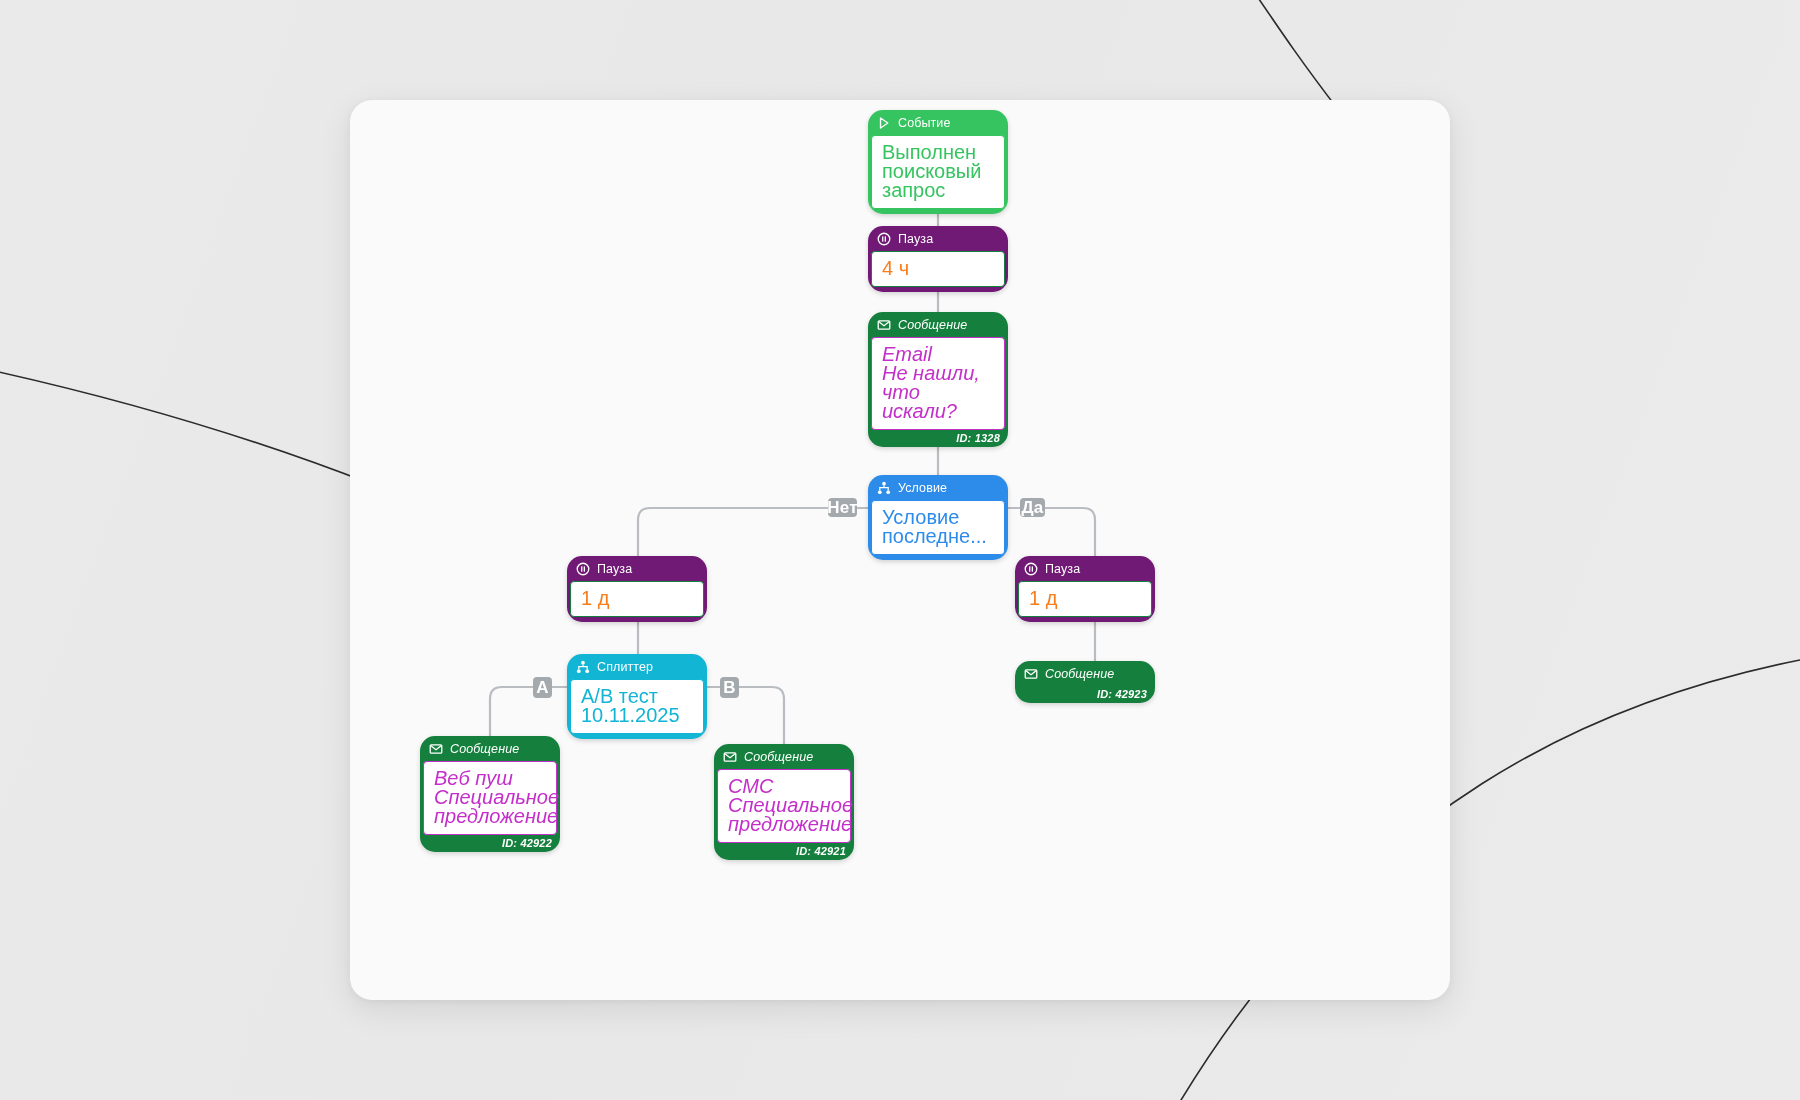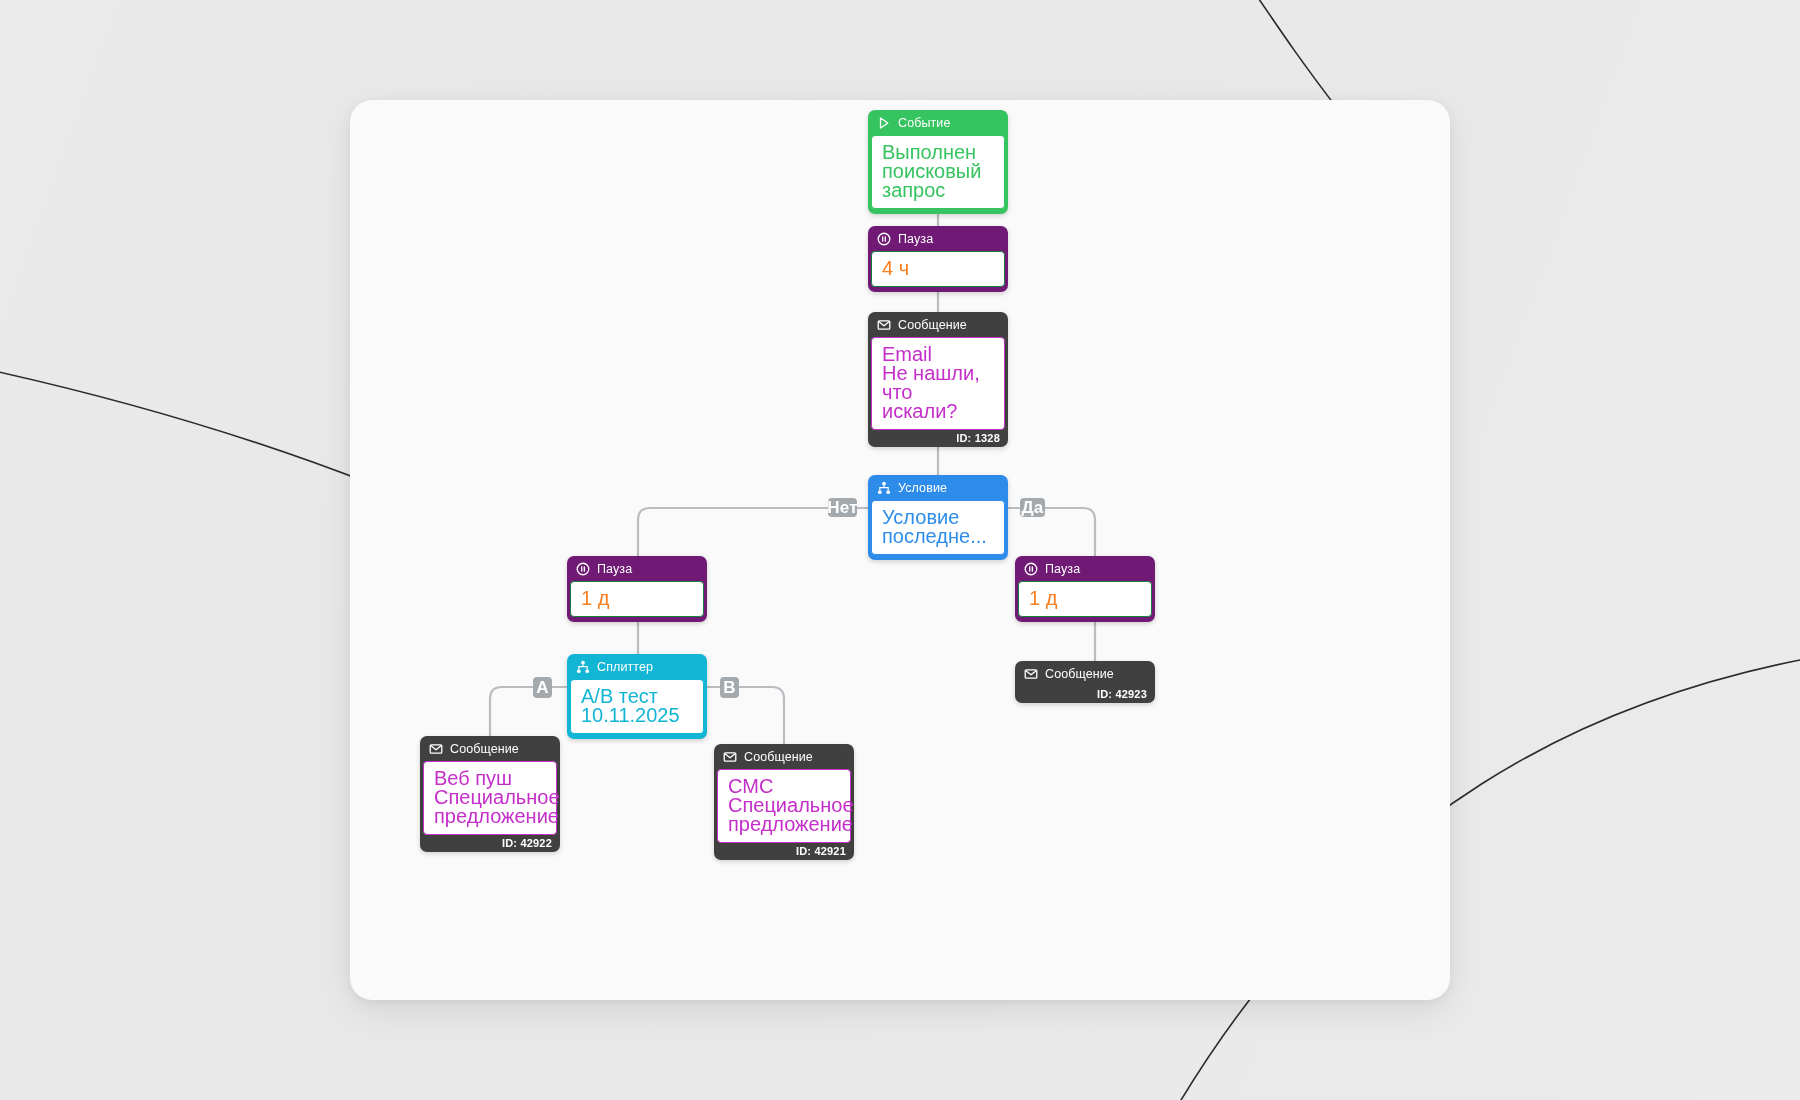--- a/index.html
+++ b/index.html
@@ -44,21 +44,21 @@
     left: 0;
     top: 0;
     width: 1100px;
     height: 900px;
     pointer-events: none;
   }
 
   
   .node {
     position: absolute;
-    border-radius: 7px;
+    border-radius: 15px;
     box-shadow: 0 2px 5px rgba(0,0,0,0.16);
     overflow: hidden;
     user-select: none;
   }
   .node-head {
     display: flex;
     align-items: center;
     gap: 7px;
     height: 25px;
     padding: 0 9px;
@@ -107,21 +107,21 @@
 
   
   .n-event  { background: #35c45f; }
   .n-event  .node-body { border: 1px solid #35c45f; }
   .n-event  .node-line { color: #35c45f; }
 
   .n-pause  { background: #701a75; }
   .n-pause  .node-body { border: 1px solid #15803d; }
   .n-pause  .node-line { color: #f97d1c; }
 
-  .n-msg    { background: #404040; }
+  .n-msg    { background: #15803d; font-style: italic; }
   .n-msg    .node-body { border: 1px solid #c42ec9; }
   .n-msg    .node-line { color: #c42ec9; }
 
   .n-cond   { background: #2d8cea; }
   .n-cond   .node-body { border: 1px solid #2d8cea; }
   .n-cond   .node-line { color: #2d8cea; }
 
   .n-split  { background: #12b5d4; }
   .n-split  .node-body { border: 1px solid #12b5d4; }
   .n-split  .node-line { color: #12b5d4; }

